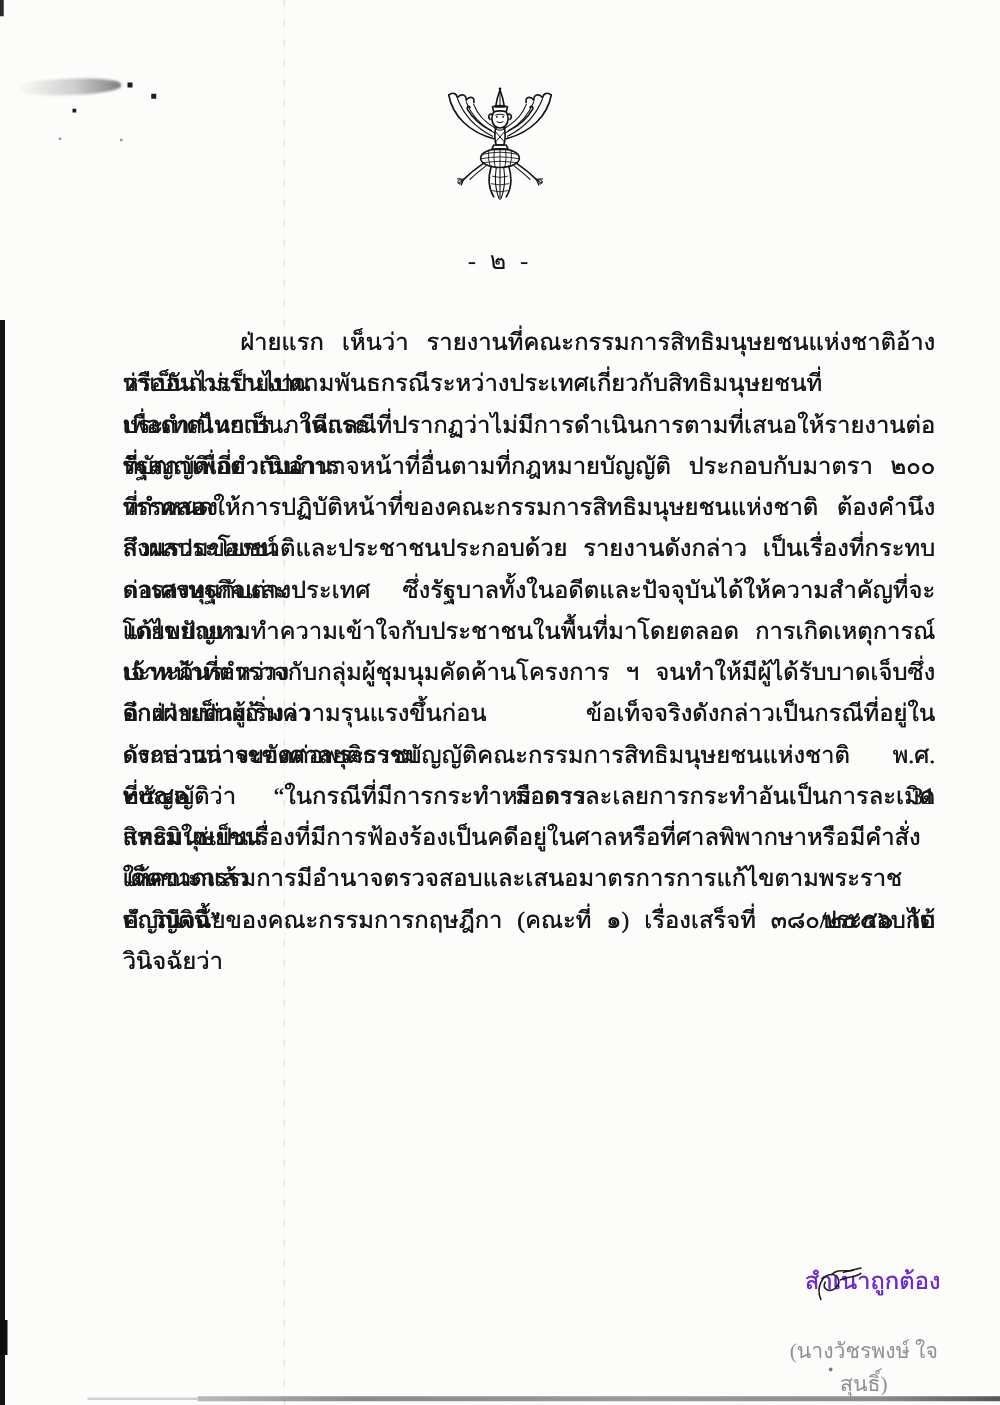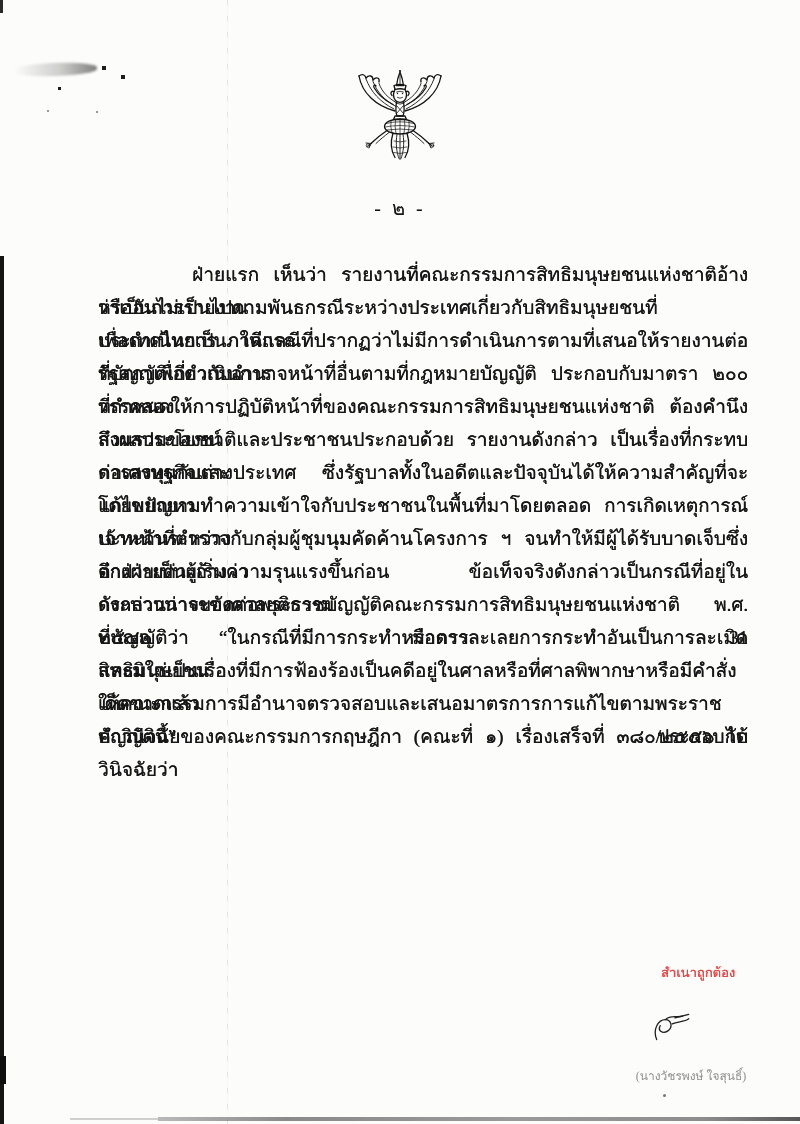--- a/index.html
+++ b/index.html
@@ -27,29 +27,29 @@
   .doc-line{
     height:33px;line-height:33px;
     font-size:19px;color:#171717;
     text-align:justify;text-align-last:justify;
     white-space:normal;overflow:visible;
     text-shadow:0.35px 0 0 currentColor;
   }
   .doc-line.first{text-indent:94px;}
   
   .cert{
-    position:absolute;left:640px;top:962px;width:116px;
-    text-align:center;font-size:13px;color:#ef4444;
+    position:absolute;left:640px;top:1009px;width:116px;
+    text-align:center;font-size:19px;color:#6d28d9;
     text-shadow:0.3px 0 0 currentColor;
   }
   .sig{position:absolute;left:648px;top:1012px;width:52px;height:36px;}
   .sig svg{width:100%;height:100%;}
   .sig-name{
     position:absolute;left:616px;top:1066px;width:150px;
-    text-align:center;font-size:12px;color:#8f8f8f;
+    text-align:center;font-size:17px;color:#8f8f8f;
     filter:blur(0.4px);
   }
   .sig-dot{position:absolute;left:663px;top:1094px;width:3px;height:3px;background:#777;border-radius:50%;}
   
   .edge-left{position:absolute;left:0;top:256px;width:4px;height:868px;background:#141414;}
   .edge-left-top{position:absolute;left:0;top:0;width:3px;height:13px;background:#2a2a2a;}
   .corner-blob{position:absolute;left:0;top:1056px;width:6px;height:28px;background:#0e0e0e;}
   .edge-bottom{
     position:absolute;left:158px;top:1117px;width:642px;height:4px;
     background:linear-gradient(90deg,#b9b9b9 0%,#8a8a8a 20%,#9a9a9a 55%,#8d8d8d 85%,#565656 100%);

